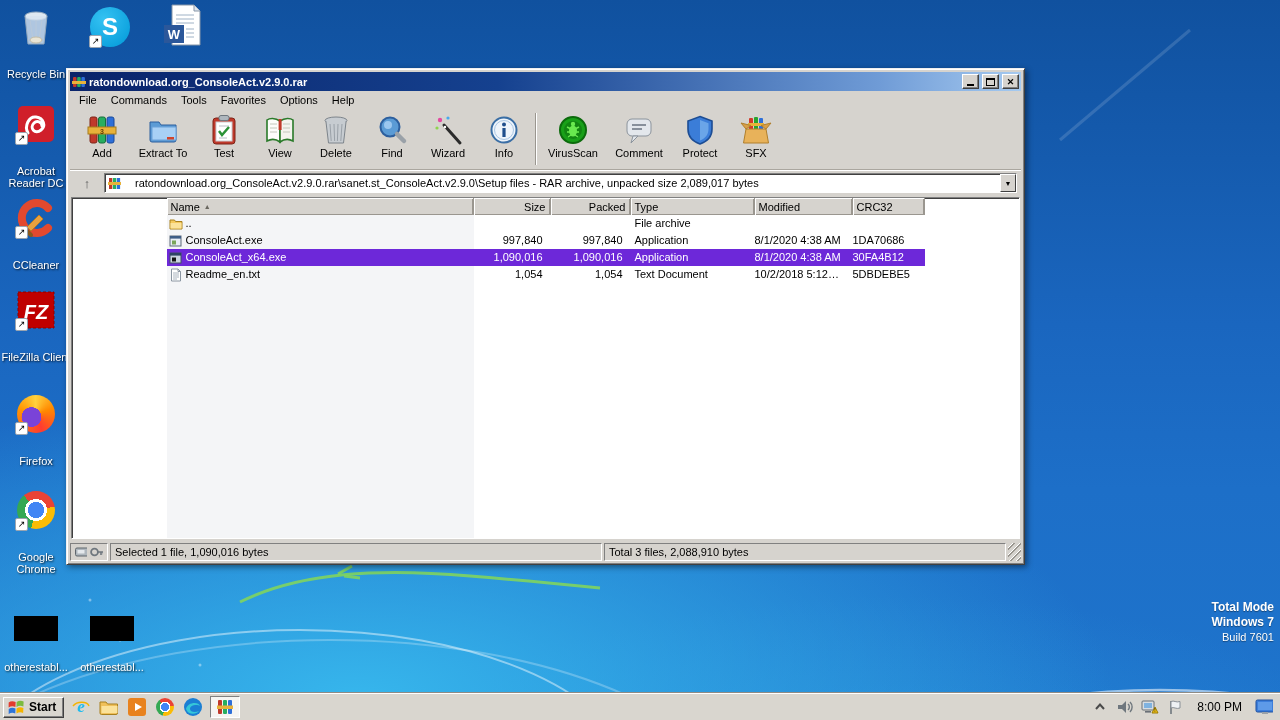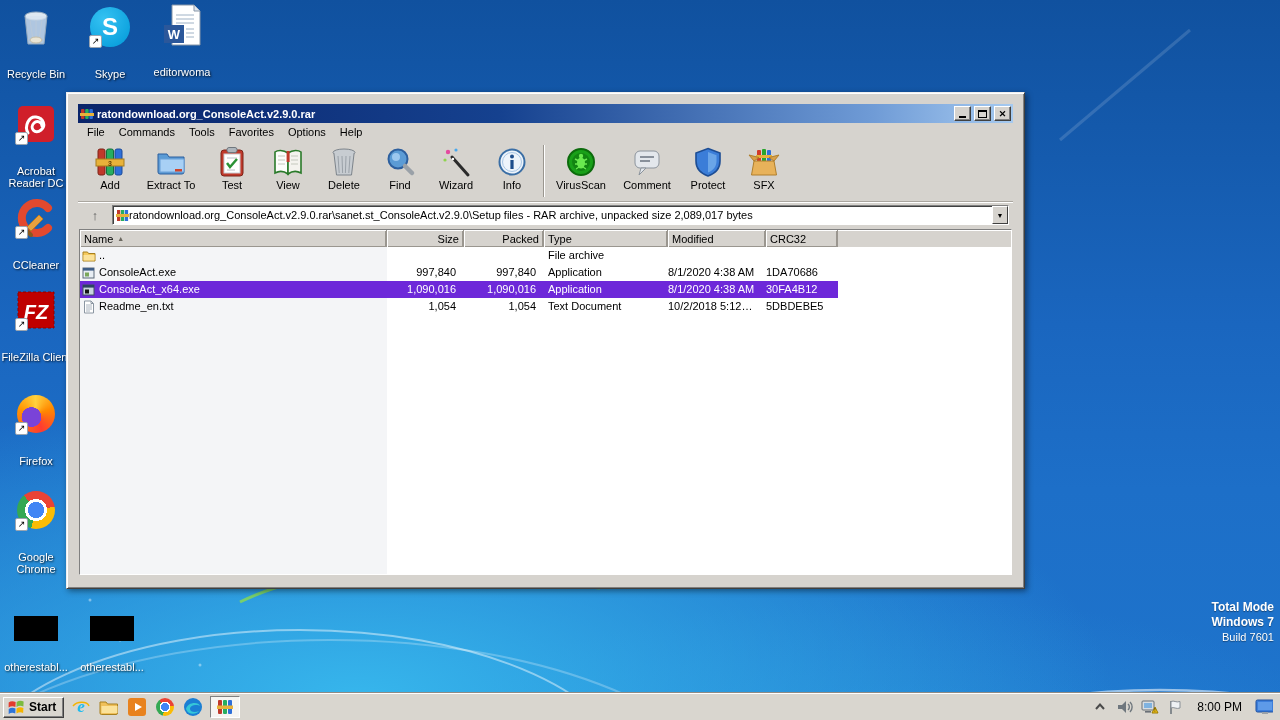--- a/index.html
+++ b/index.html
@@ -43,21 +43,21 @@
   .anyrun .sys { text-align:right; color:#fff; margin-top:-6px; }
   .anyrun .sys .b { font-weight:bold; font-size:12px; line-height:15px; text-shadow:0 1px 1px rgba(0,0,0,.4);}
   .anyrun .sys .n { font-size:11px; line-height:14px; text-shadow:0 1px 1px rgba(0,0,0,.4);}
 
   
   .win {
     position:absolute; left:66px; top:68px; width:959px; height:497px;
     background:#d6d3ce;
     border:1px solid #404040; border-top-color:#efefef; border-left-color:#efefef;
     box-shadow: inset 1px 1px 0 #fff, inset -1px -1px 0 #808080, 2px 2px 6px rgba(0,0,0,.45);
-    display:flex; flex-direction:column; padding:11px;margin-top:24px;
+    display:flex; flex-direction:column; padding:3px;
   }
   .titlebar {
     height:19px; display:flex; align-items:center; gap:3px; padding:0 2px;
     background:linear-gradient(90deg, #0a246a 0%, #15418f 45%, #6f9bd6 85%, #a6caf0 100%);
     color:#fff; font-weight:bold;
   }
   .titlebar .ttext { flex:1; white-space:nowrap; overflow:hidden; }
   .tbtn {
     width:17px; height:15px; background:#d6d3ce; display:flex; align-items:center; justify-content:center;
     border:1px solid; border-color:#fff #404040 #404040 #fff; box-shadow:inset -1px -1px 0 #808080;
@@ -72,30 +72,30 @@
   .toolbar { height:61px; display:flex; align-items:flex-start; padding:2px 0 0 4px; border-bottom:1px solid #aaa69f; box-shadow:0 1px 0 #fff; }
   .tool { width:56px; height:56px; display:flex; flex-direction:column; align-items:center; justify-content:flex-start; gap:1px; cursor:pointer; padding-top:3px; }
   .tool.wide { width:66px; }
   .tool .icon { width:32px; height:32px; }
   .tool .tlabel { color:#000; }
   .tsep { width:2px; height:52px; margin:2px 3px 0 3px; border-left:1px solid #9a968f; border-right:1px solid #fff; }
 
   .addrrow { height:26px; display:flex; align-items:center; gap:4px; padding:2px 4px 2px 4px; }
   .upbtn { width:26px; height:20px; display:flex; align-items:center; justify-content:center; color:#555; font-size:13px; cursor:pointer; }
   .addrfield {
-    flex:1; height:20px; background:#fff; display:flex; align-items:center; gap:0; padding-left:3px;
+    flex:1; height:20px; background:#fff; display:flex; align-items:center; gap:14px; padding-left:3px;
     border:1px solid; border-color:#808080 #fff #fff #808080; box-shadow:inset 1px 1px 0 #404040;
   }
   .addrfield .atext { flex:1; white-space:nowrap; overflow:hidden; color:#000; }
   .ddbtn { width:16px; height:18px; background:#d6d3ce; border:1px solid; border-color:#fff #404040 #404040 #fff;
     display:flex; align-items:center; justify-content:center; font-size:7px; color:#000; cursor:pointer; }
 
   
   .listwrap { flex:1; display:flex; flex-direction:column; margin:1px 1px 2px 1px;
-    border:1px solid; border-color:#808080 #fff #fff #808080; box-shadow:inset 1px 1px 0 #404040; background:#fff; overflow:hidden; }
+    border:1px solid; border-color:#808080 #fff #fff #808080; box-shadow:inset 1px 1px 0 #404040; background:#fff; overflow:hidden;align-items:center; }
   .lheader { height:17px; display:flex; background:#d6d3ce; flex:none; }
   .hcell { background:#d6d3ce; border-right:1px solid #9a968f; box-shadow:inset 1px 1px 0 #fff, inset -1px -1px 0 #9a968f;
     padding:1px 4px; display:flex; align-items:center; gap:4px; cursor:pointer; white-space:nowrap; overflow:hidden; }
   .hcell.num { justify-content:flex-end; }
   .hfill { flex:1; background:#d6d3ce; box-shadow:inset 0 1px 0 #fff; }
   .sortarrow { font-size:7px; color:#6a675f; }
 
   .lbody { flex:1; position:relative; background:#fff; }
   .colshade { position:absolute; left:0; top:0; bottom:0; width:307px; background:#f4f5f7; }
   .lrow { position:relative; display:flex; height:17px; line-height:17px; cursor:default; white-space:nowrap; }
@@ -494,20 +494,39 @@
           </div>
           <div class="csz">1,054</div>
           <div class="cpk">1,054</div>
           <div class="cty">Text Document</div>
           <div class="cmd">10/2/2018 5:12…</div>
           <div class="ccrc">5DBDEBE5</div>
         </div>
       </div>
     </div>
 
+    <div class="statusbar">
+      <div class="spanel sp-icons">
+        <svg width="14" height="10">
+          <rect x="0.5" y="1" width="13" height="8" rx="1.5" fill="#aeb6bd" stroke="#5f666d"></rect>
+          <rect x="2.5" y="3" width="7" height="3.5" fill="#e4e8ec"></rect>
+        </svg>
+        <svg width="15" height="10">
+          <circle cx="4.5" cy="5" r="3.4" fill="none" stroke="#6f777e" stroke-width="1.8"></circle>
+          <path d="M8,5 h6 M11,5 v3 M13.5,5 v2.4" stroke="#6f777e" stroke-width="1.6"></path>
+        </svg>
+      </div>
+      <div class="spanel sp-sel">
+        <span>Selected 1 file, 1,090,016 bytes</span>
+      </div>
+      <div class="spanel sp-tot">
+        <span>Total 3 files, 2,088,910 bytes</span>
+      </div>
+      <div class="grip"></div>
+    </div>
   </div>
 
   <div class="taskbar">
     <div class="startbtn">
       <svg width="17" height="17">
         <g transform="rotate(-4 8 8)">
           <path d="M1,3 q3,-2 7,0 l-0.6,5 q-3.5,-2 -6.8,0 Z" fill="#e23b2e"></path>
           <path d="M9,3 q3.5,-2 7,0 l-0.6,5 q-3.4,-2 -6.9,0 Z" fill="#7cbb3f"></path>
           <path d="M0.6,9.5 q3.3,-2 6.8,0 l-0.6,5 q-3.2,-2 -6.6,0 Z" fill="#2e74d8"></path>
           <path d="M8.4,9.5 q3.4,-2 6.9,0 l-0.6,5 q-3.3,-2 -6.7,0 Z" fill="#f4b400"></path>

